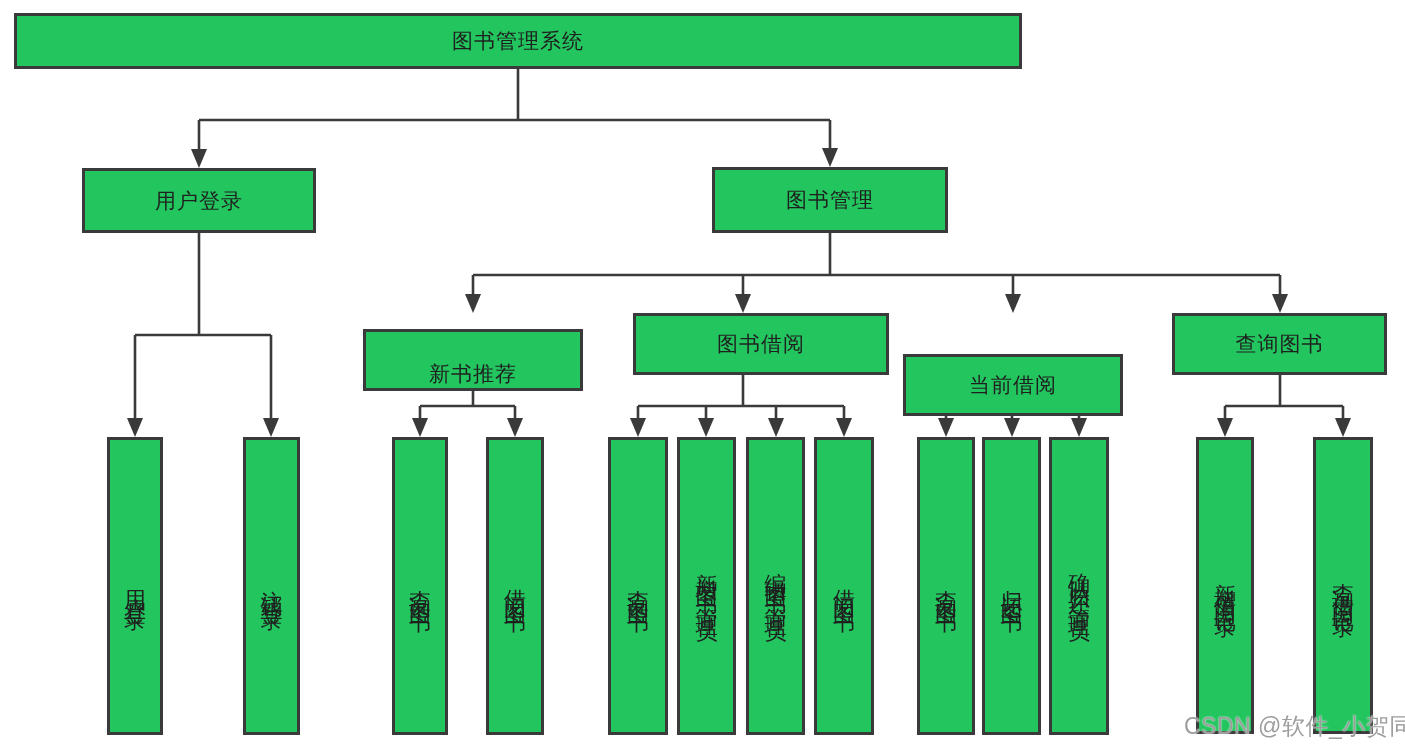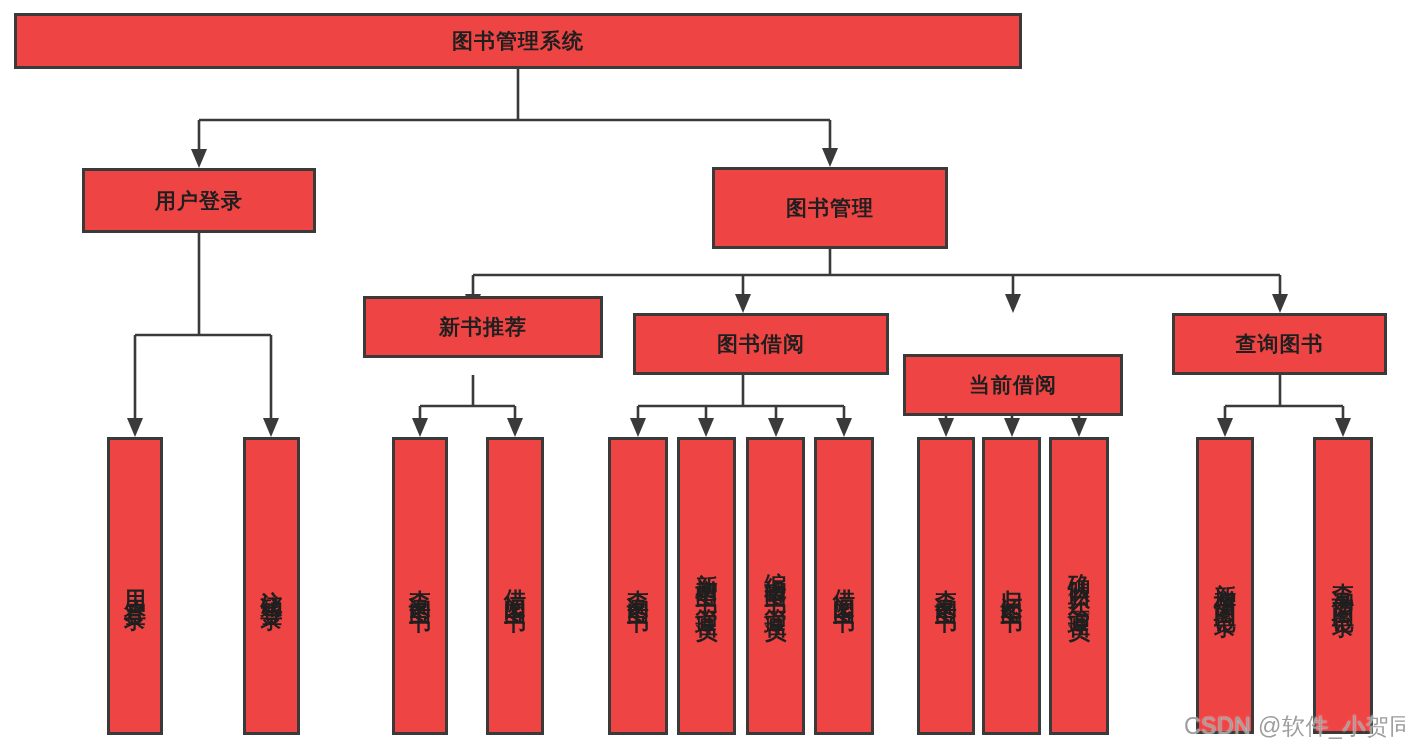--- a/index.html
+++ b/index.html
@@ -14,27 +14,26 @@
   #connectors {
     position: absolute;
     left: 0; top: 0;
     width: 1405px; height: 747px;
     z-index: 1;
   }
   .box {
     position: absolute;
     box-sizing: border-box;
     border: 3px solid #3a3a3a;
-    background: #ef4444;
+    background: #22c55e;
     display: flex;
     align-items: center;
     justify-content: center;
     color: #1f1f1f;
     z-index: 2;
-    font-weight: bold;
   }
   .box.h span {
     font-size: 21px;
     letter-spacing: 1px;
     white-space: nowrap;
   }
   .box.v span {
     writing-mode: vertical-rl;
     text-orientation: mixed;
     font-size: 22px;
@@ -111,25 +110,25 @@
     </g>
   </svg>
 
   <div class="box h" style="left:14px; top:13px; width:1008px; height:56px;">
     <span>图书管理系统</span>
   </div>
 
   <div class="box h" style="left:82px; top:168px; width:234px; height:65px;">
     <span>用户登录</span>
   </div>
-  <div class="box h" style="left:712px; top:167px; width:236px; height:82px;">
+  <div class="box h" style="left:712px; top:167px; width:236px; height:66px;">
     <span>图书管理</span>
   </div>
 
-  <div class="box h" style="left:363px; top:296px; width:240px; height:62px;">
+  <div class="box h" style="left:363px; top:329px; width:220px; height:62px;align-items:flex-end;">
     <span>新书推荐</span>
   </div>
   <div class="box h" style="left:633px; top:313px; width:256px; height:62px;">
     <span>图书借阅</span>
   </div>
   <div class="box h" style="left:903px; top:313px; width:220px; height:62px;margin-top:41px;">
     <span>当前借阅</span>
   </div>
   <div class="box h" style="left:1172px; top:313px; width:215px; height:62px;">
     <span>查询图书</span>

